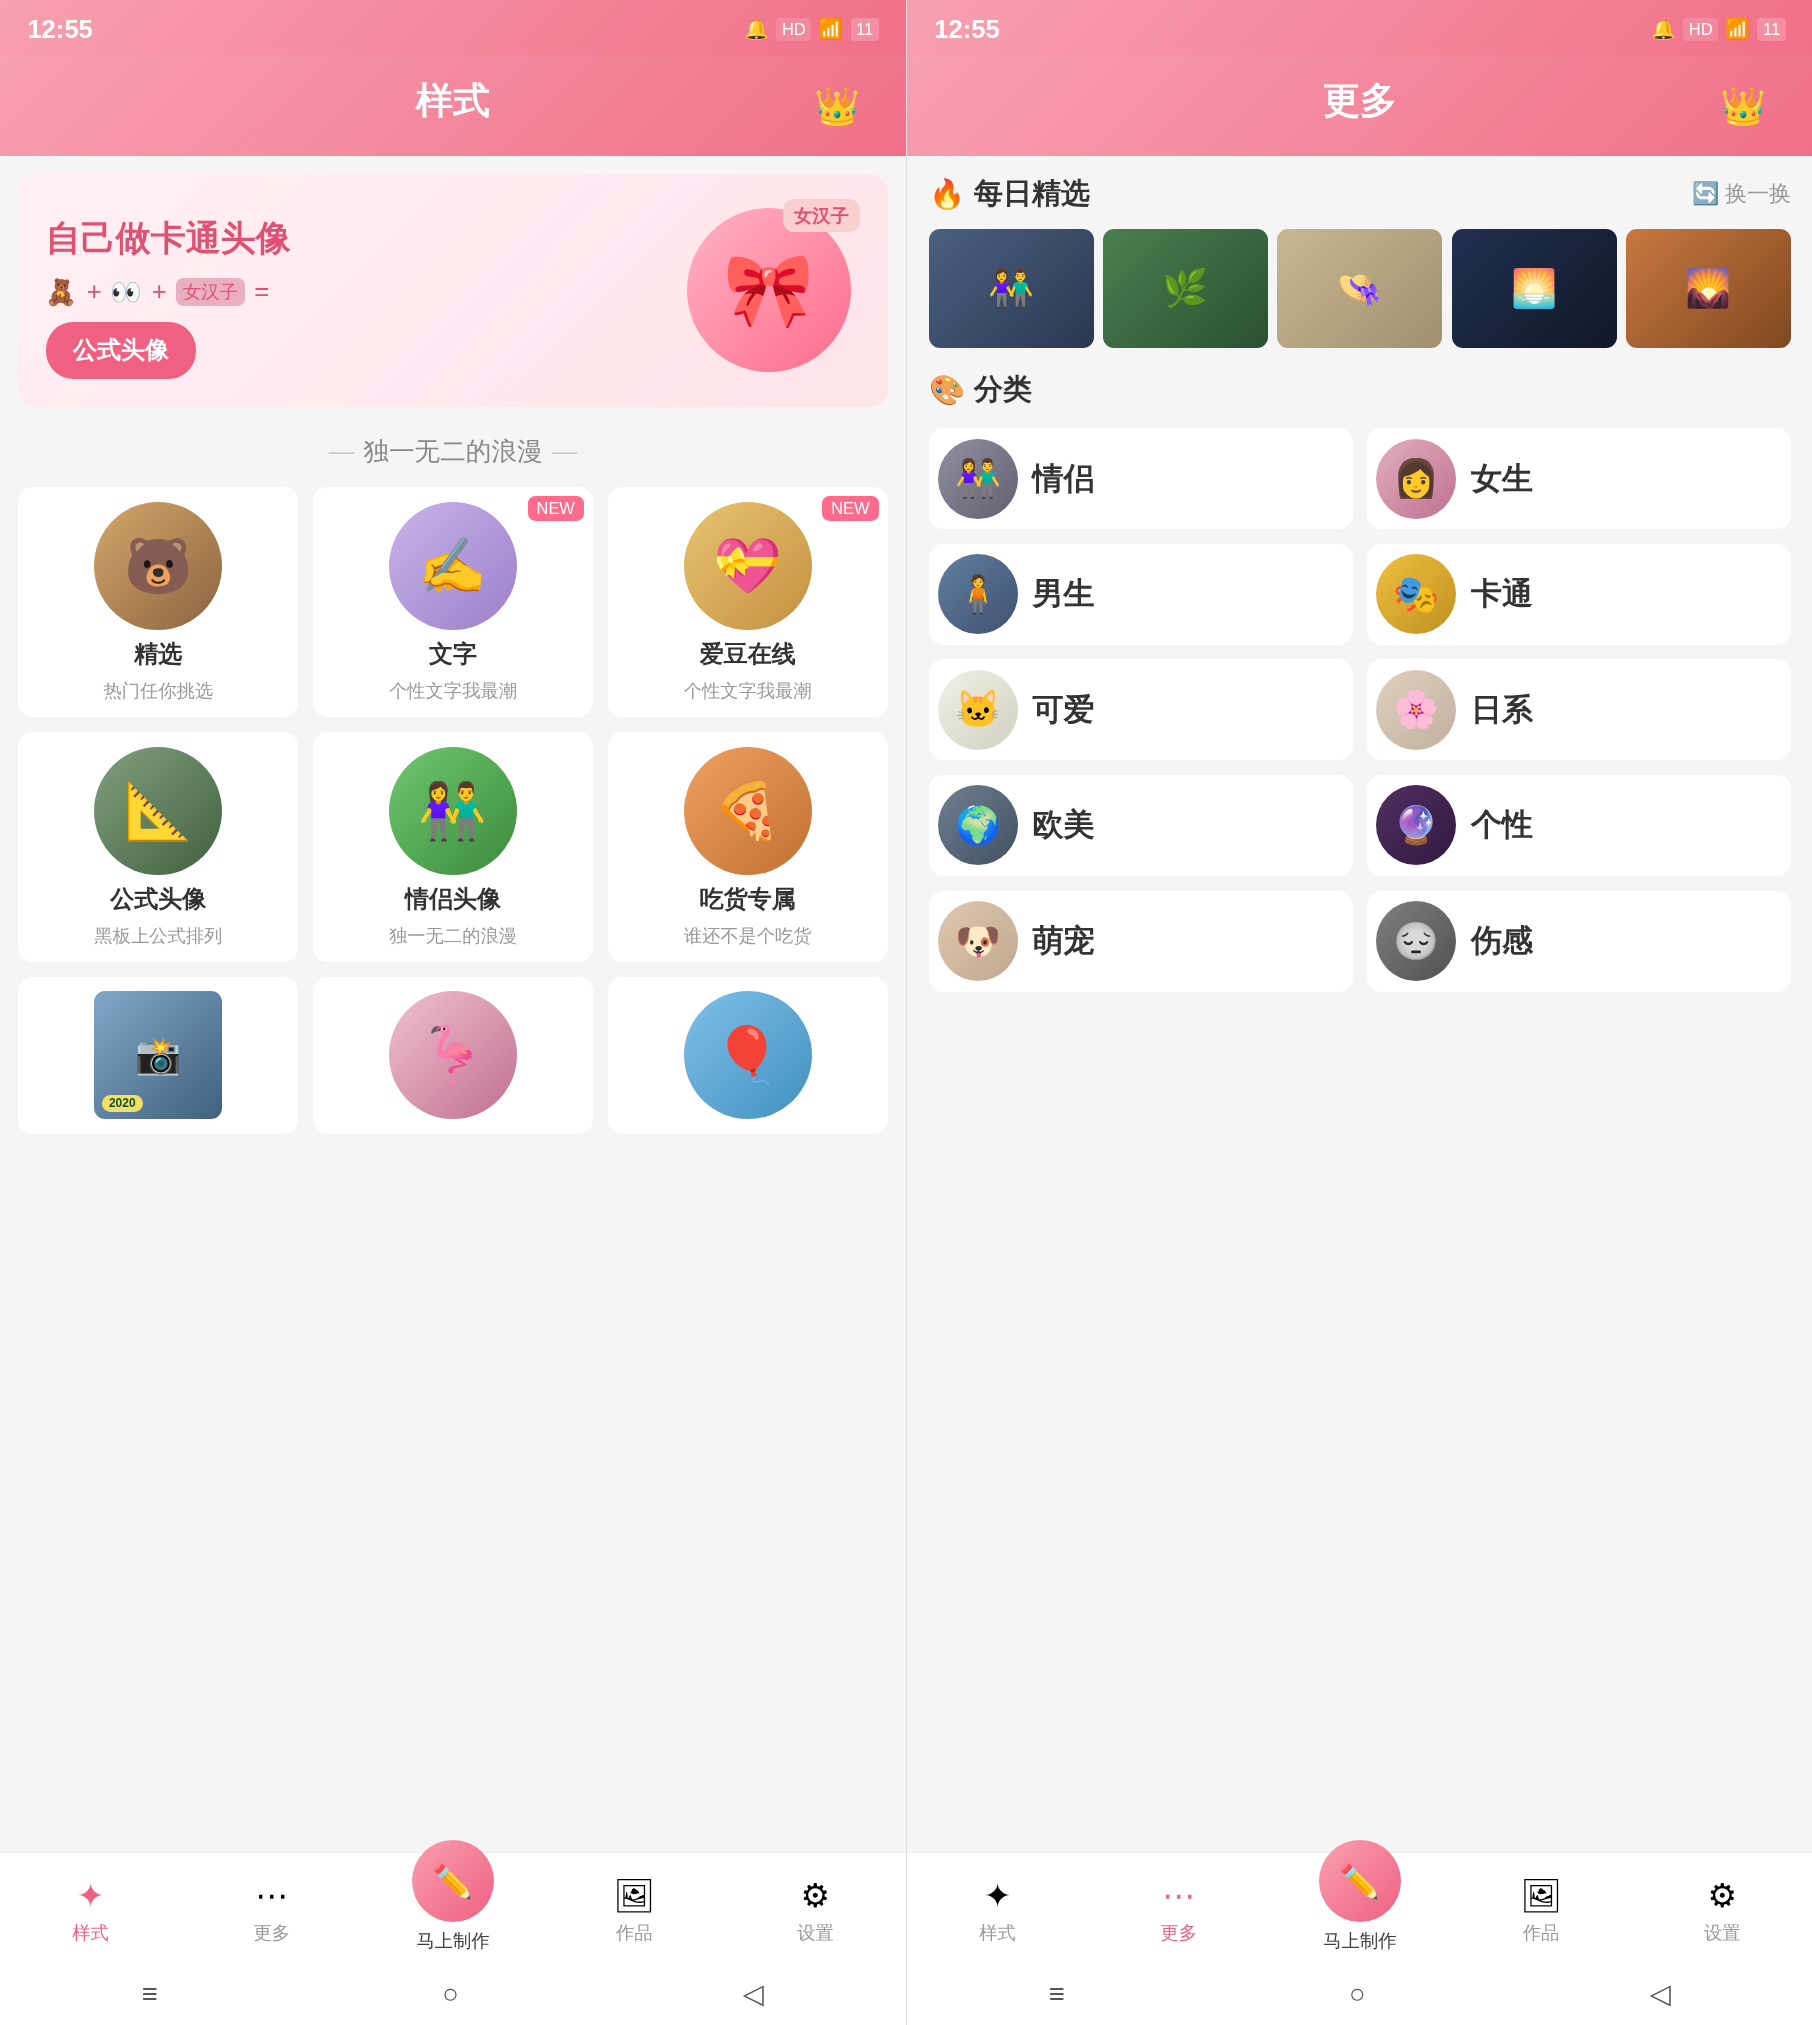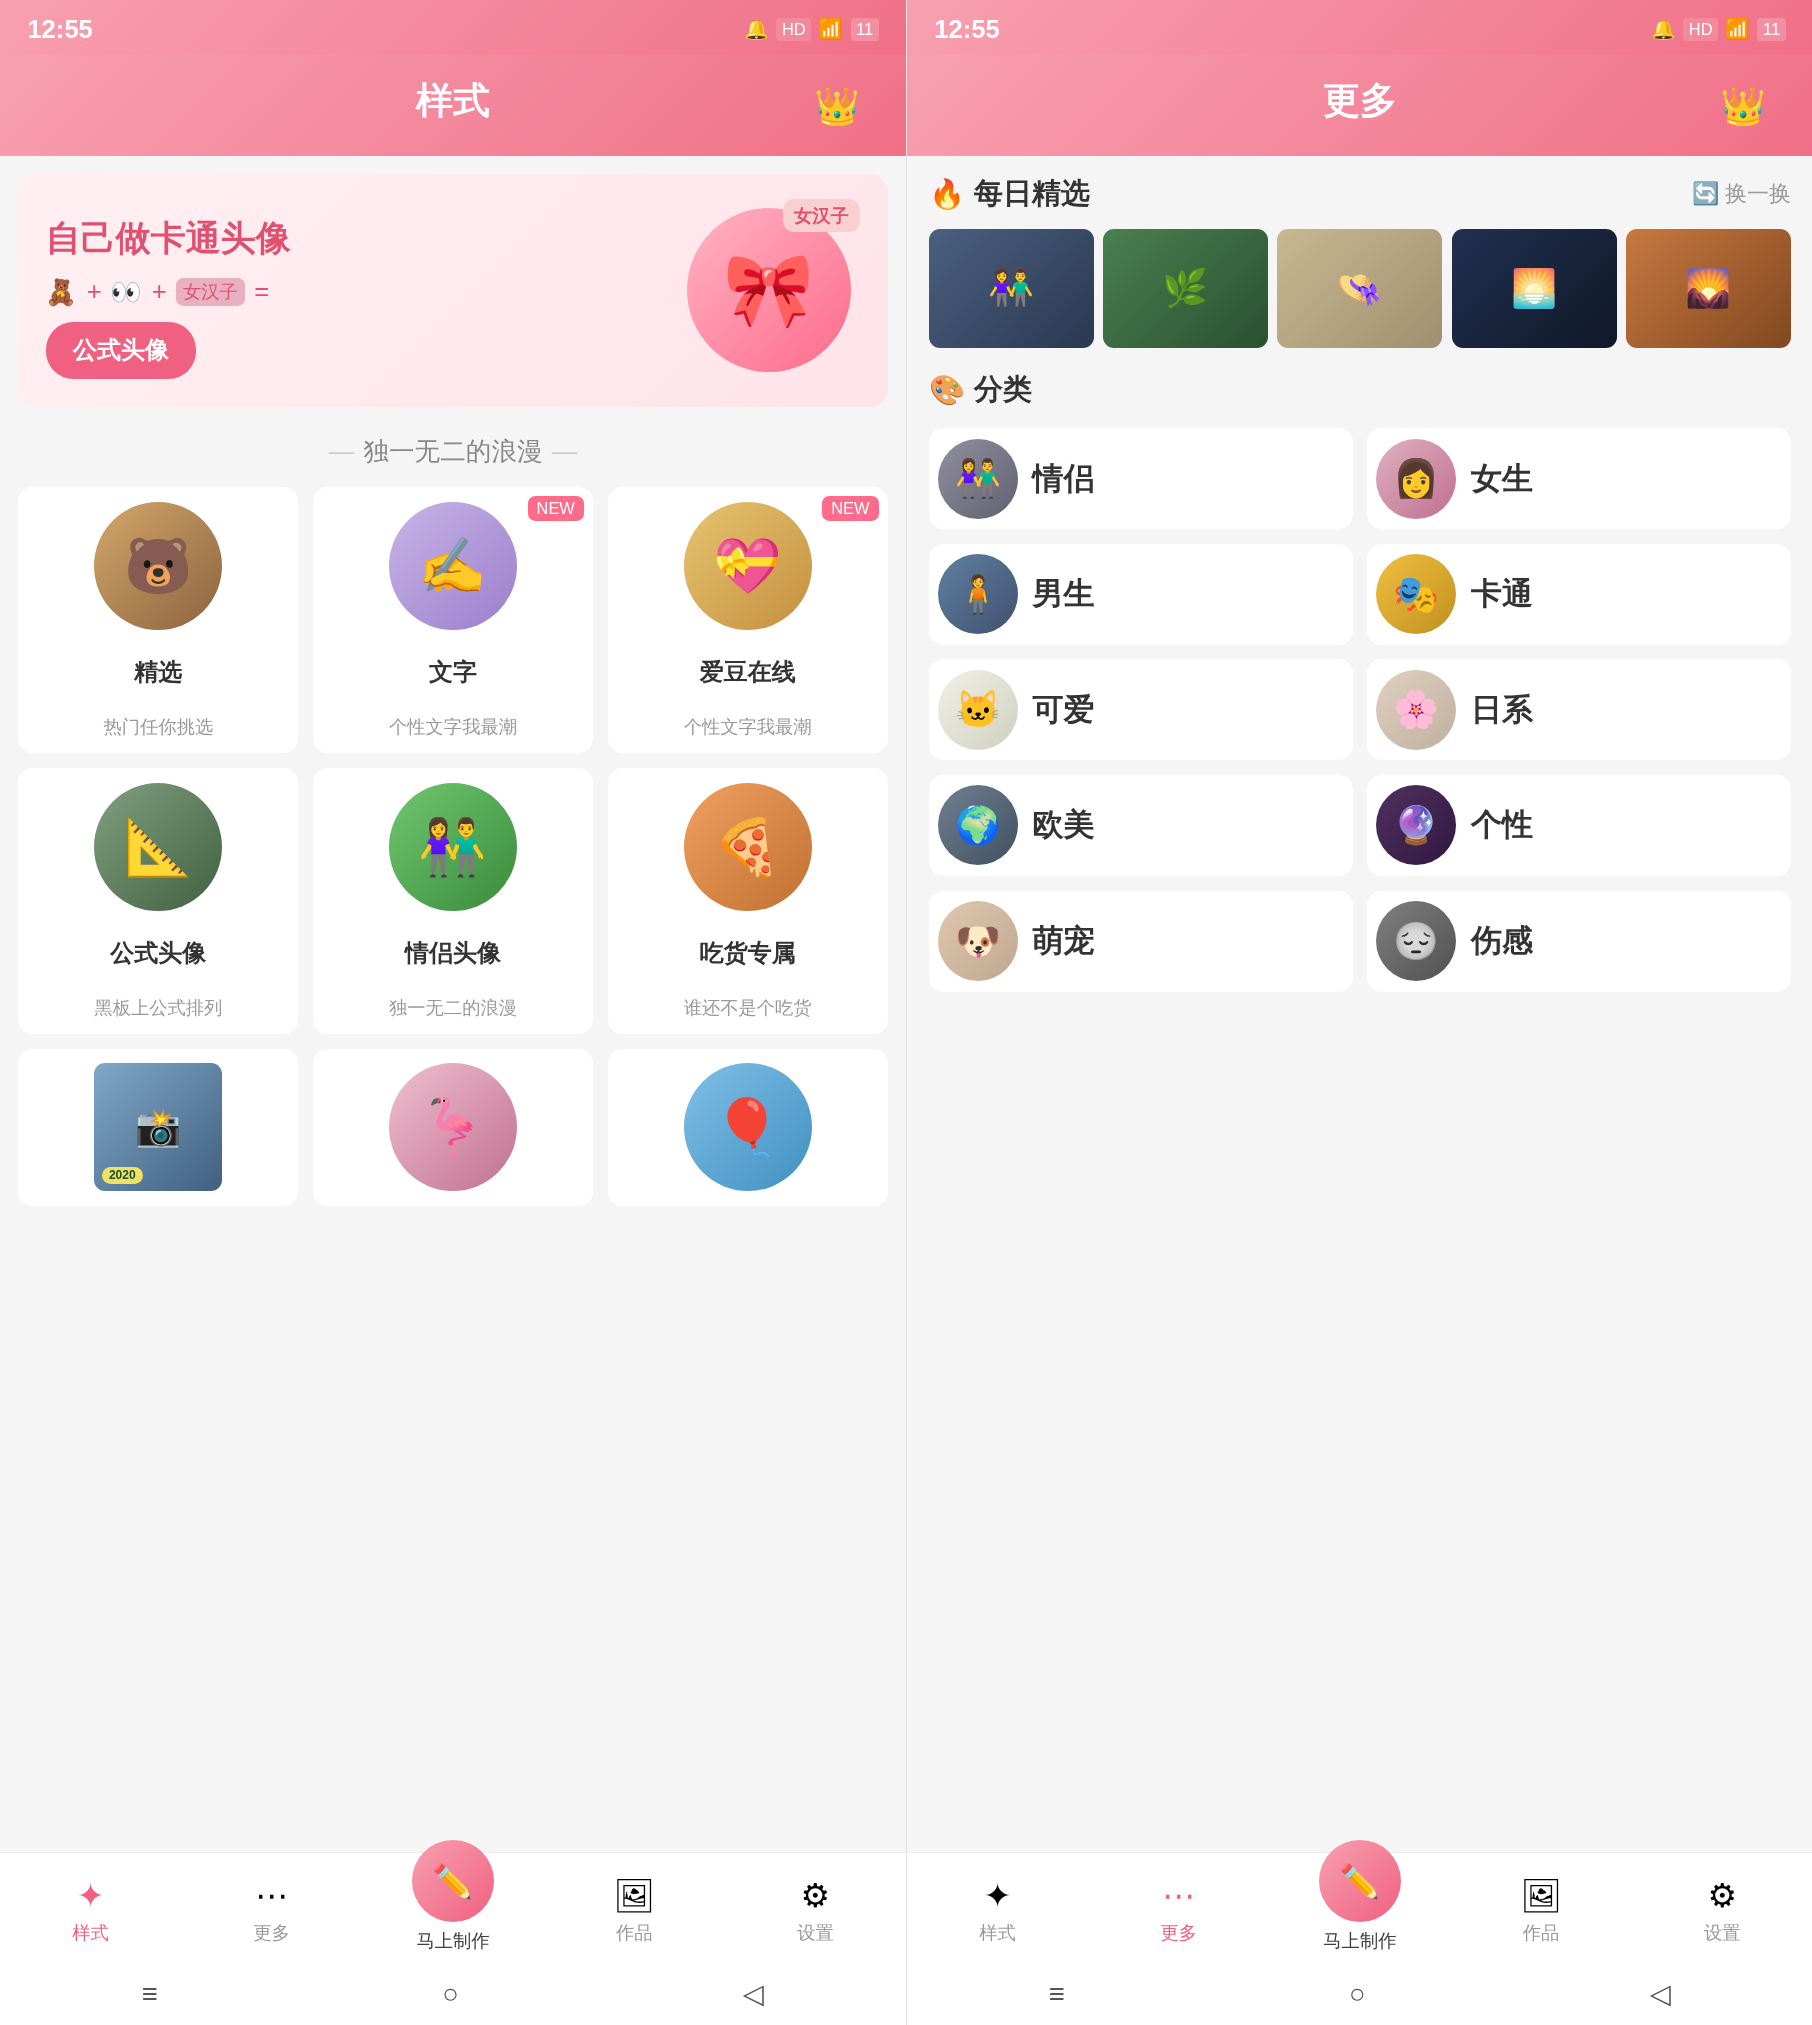--- a/index.html
+++ b/index.html
@@ -141,21 +141,21 @@
       grid-template-columns: 1fr 1fr 1fr;
       gap: 14.6px;
     }
     .card {
       background: white;
       border-radius: 14.6px;
       padding: 14.6px;
       display: flex;
       flex-direction: column;
       align-items: center;
-      gap: 26px;
+      gap: 8px;
       position: relative;
       cursor: pointer;
     }
     .card-image {
       width: 128px;
       height: 128px;
       border-radius: 50%;
       object-fit: cover;
       overflow: hidden;
       display: flex;

